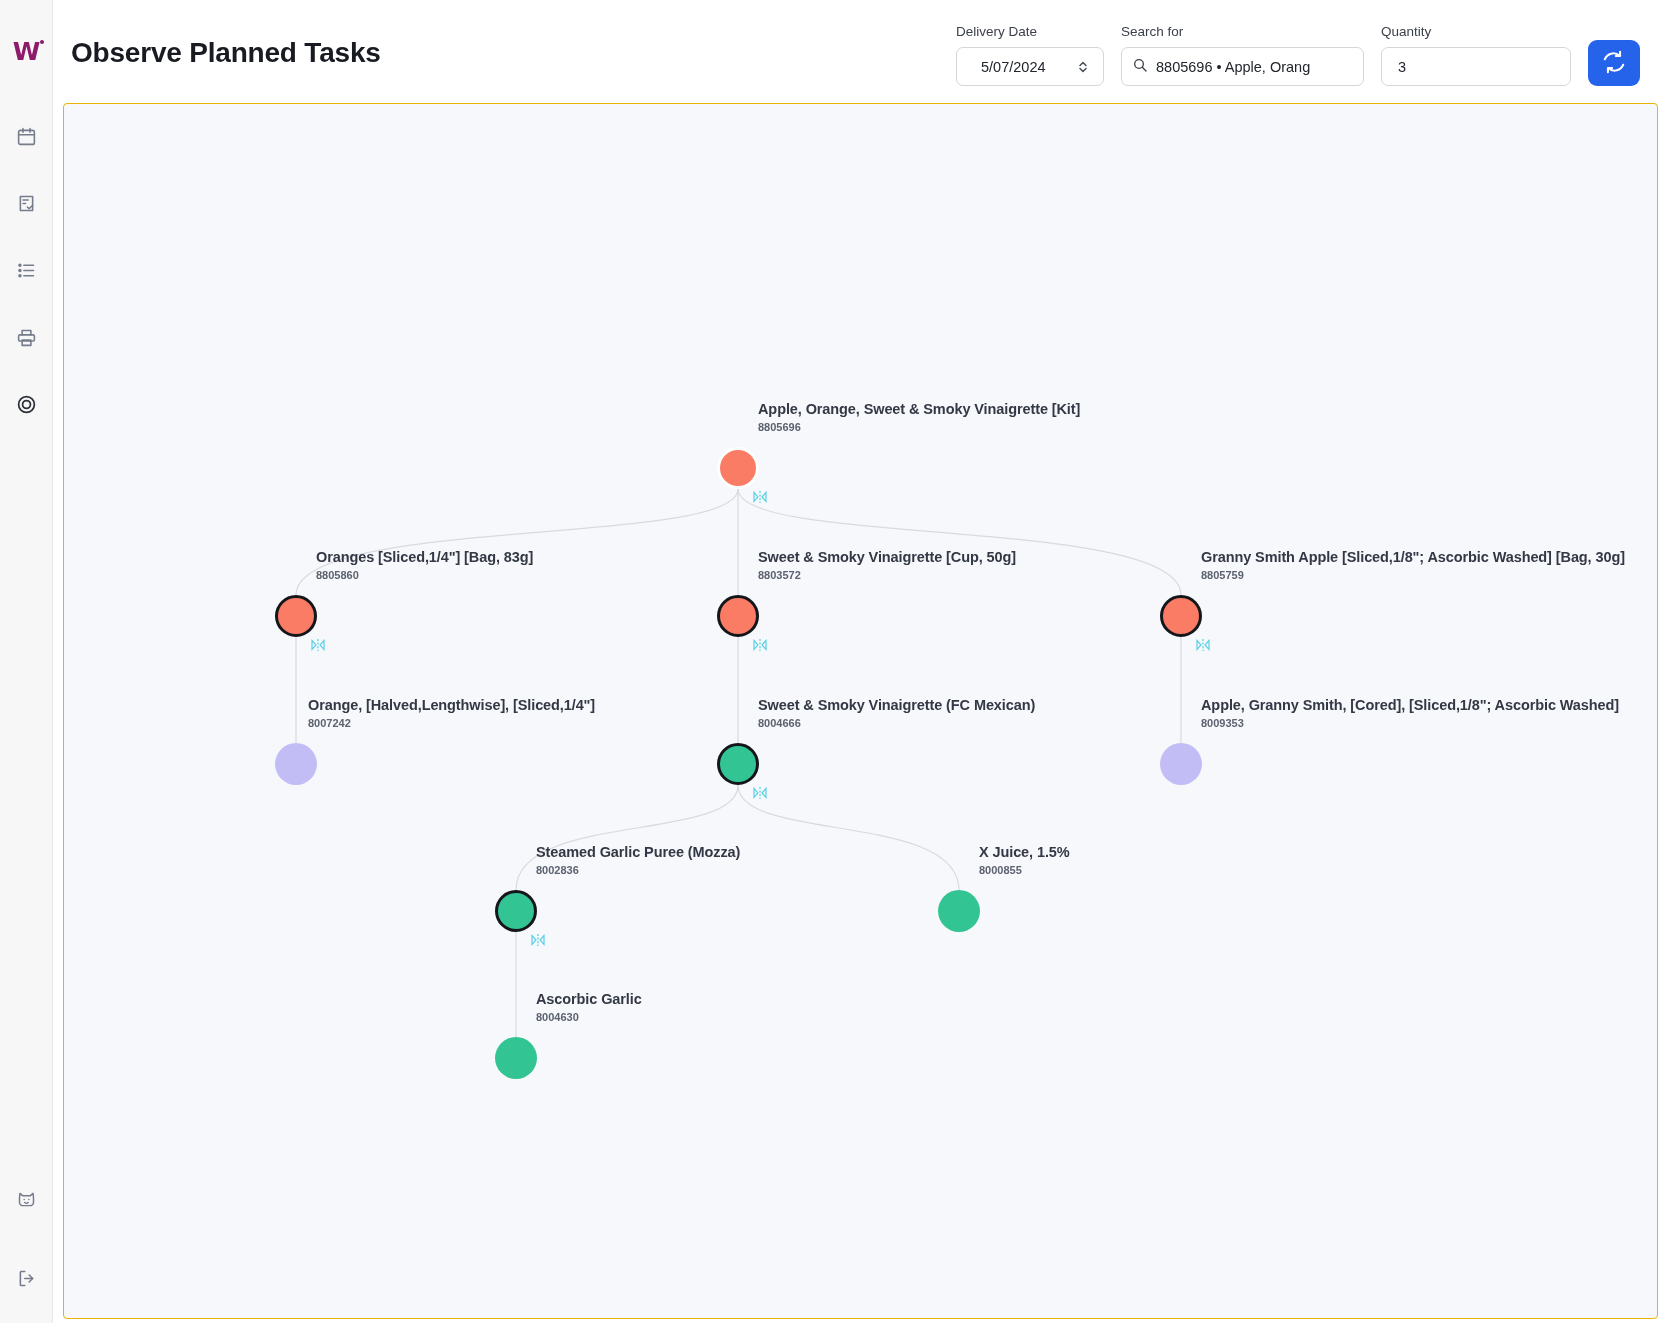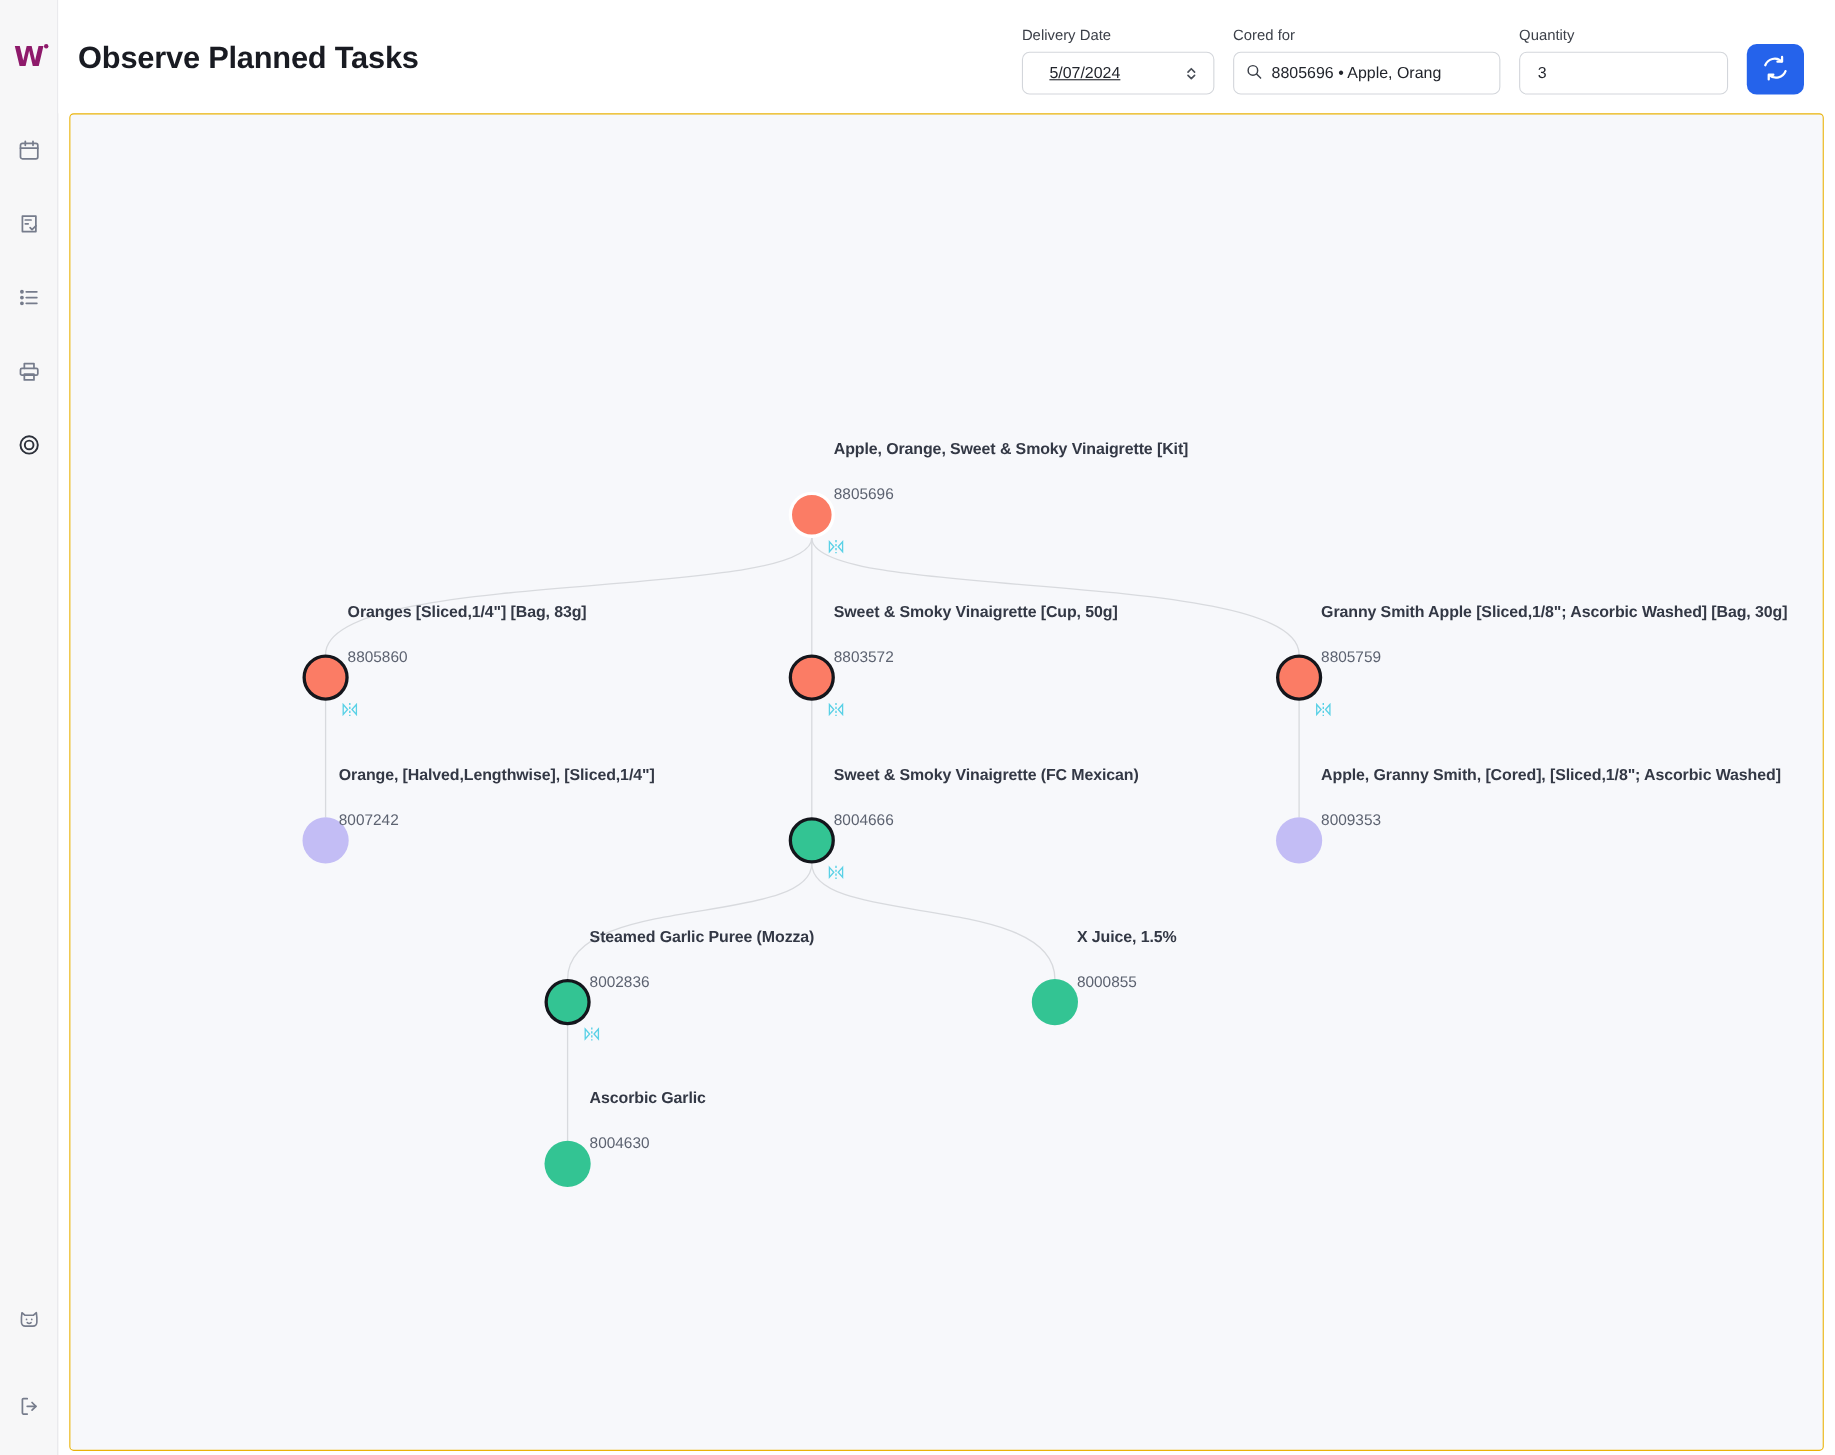--- a/index.html
+++ b/index.html
@@ -63,21 +63,21 @@
   }
   .field { display: flex; flex-direction: column; }
   .field-label {
     font-size: 13.5px; color: #3c4049; margin-bottom: 8px; font-weight: 400;
   }
   .control {
     height: 39px; border: 1px solid #d3d6db; border-radius: 7px;
     background: #fff; display: flex; align-items: center;
     padding: 0 10px; font-size: 14.5px; color: #22252c;
   }
-  .date-control { width: 175px; justify-content: space-between; text-decoration: underline; }
+  .date-control { width: 148px; justify-content: space-between; }
   .date-control .date-value { padding-left: 14px; }
   .stepper-icon { color: #4a4f58; display: flex; flex-direction: column; line-height: 0; padding-right: 4px; }
   .search-control { width: 243px; gap: 8px; }
   .search-control .search-text {
     white-space: nowrap; overflow: hidden; text-overflow: clip;
     color: #22252c; font-size: 14.5px;
   }
   .qty-control { width: 190px; }
   .qty-control .qty-value { padding-left: 6px; }
   .refresh-btn {
@@ -109,21 +109,21 @@
   .b-none { border: none; }
 
   .node-label {
     position: absolute; white-space: nowrap; pointer-events: none;
   }
   .node-label .nm {
     font-size: 14.5px; font-weight: 700; color: #333845; line-height: 17px;
     letter-spacing: -0.1px;
   }
   .node-label .id {
-    font-size: 14px; font-weight: 400; color: #5c6270; line-height: 18px; margin-top: 22px;
+    font-size: 11px; font-weight: 700; color: #5c6270; line-height: 18px;
   }
   .toggle {
     position: absolute; cursor: pointer; line-height: 0;
   }
 </style>
 </head>
 <body>
 
 <div id="app">
 
@@ -223,21 +223,21 @@
             <span class="stepper-icon">
               <svg width="12" height="18" viewBox="0 0 12 18" fill="none" stroke="#4a4f58" stroke-width="1.5" stroke-linecap="round" stroke-linejoin="round">
                 <path d="M3 7.5L6 4.5l3 3"></path>
                   <path d="M3 10.5l3 3 3-3"></path>
               </svg>
             </span>
           </div>
         </div>
 
         <div class="field">
-          <span class="field-label">Cored for</span>
+          <span class="field-label">Search for</span>
           <div class="control search-control">
             <span>
               <svg width="16" height="16" viewBox="0 0 24 24" fill="none" stroke="#3c4049" stroke-width="2" stroke-linecap="round">
                 <circle cx="10.5" cy="10.5" r="6.5"></circle>
                   <path d="M15.5 15.5L21 21"></path>
               </svg>
             </span>
             <span class="search-text">8805696 • Apple, Orang</span>
           </div>
         </div>

